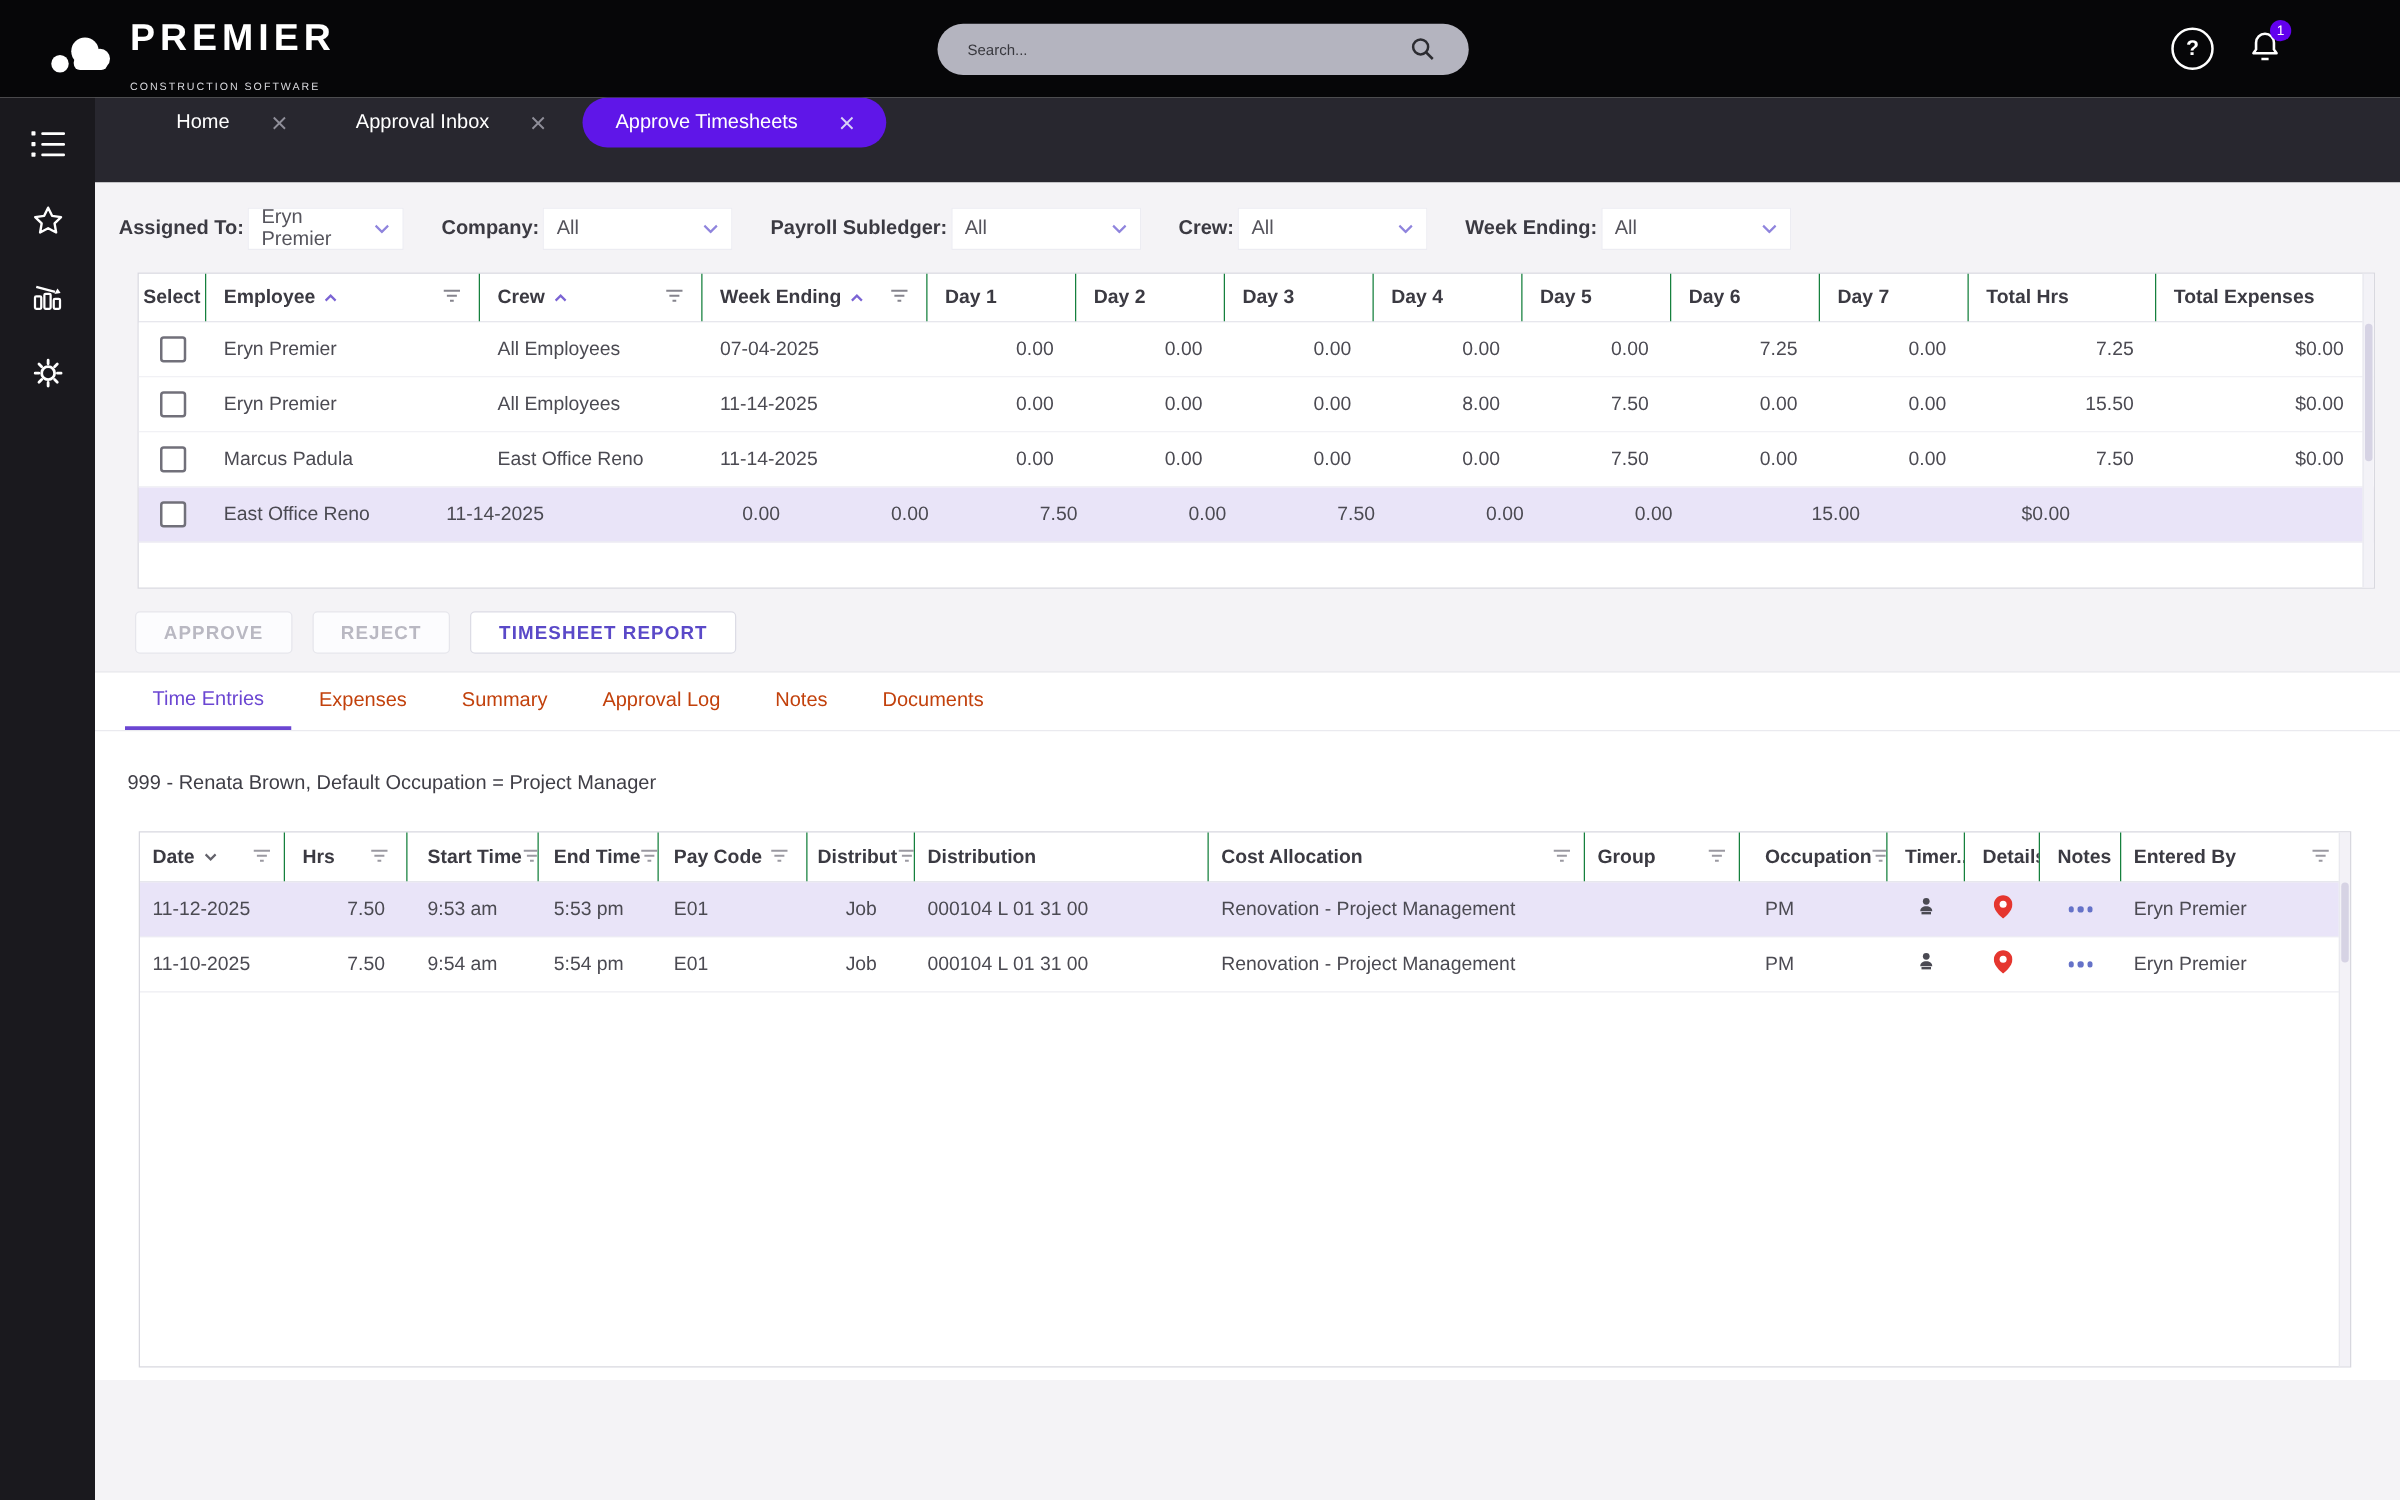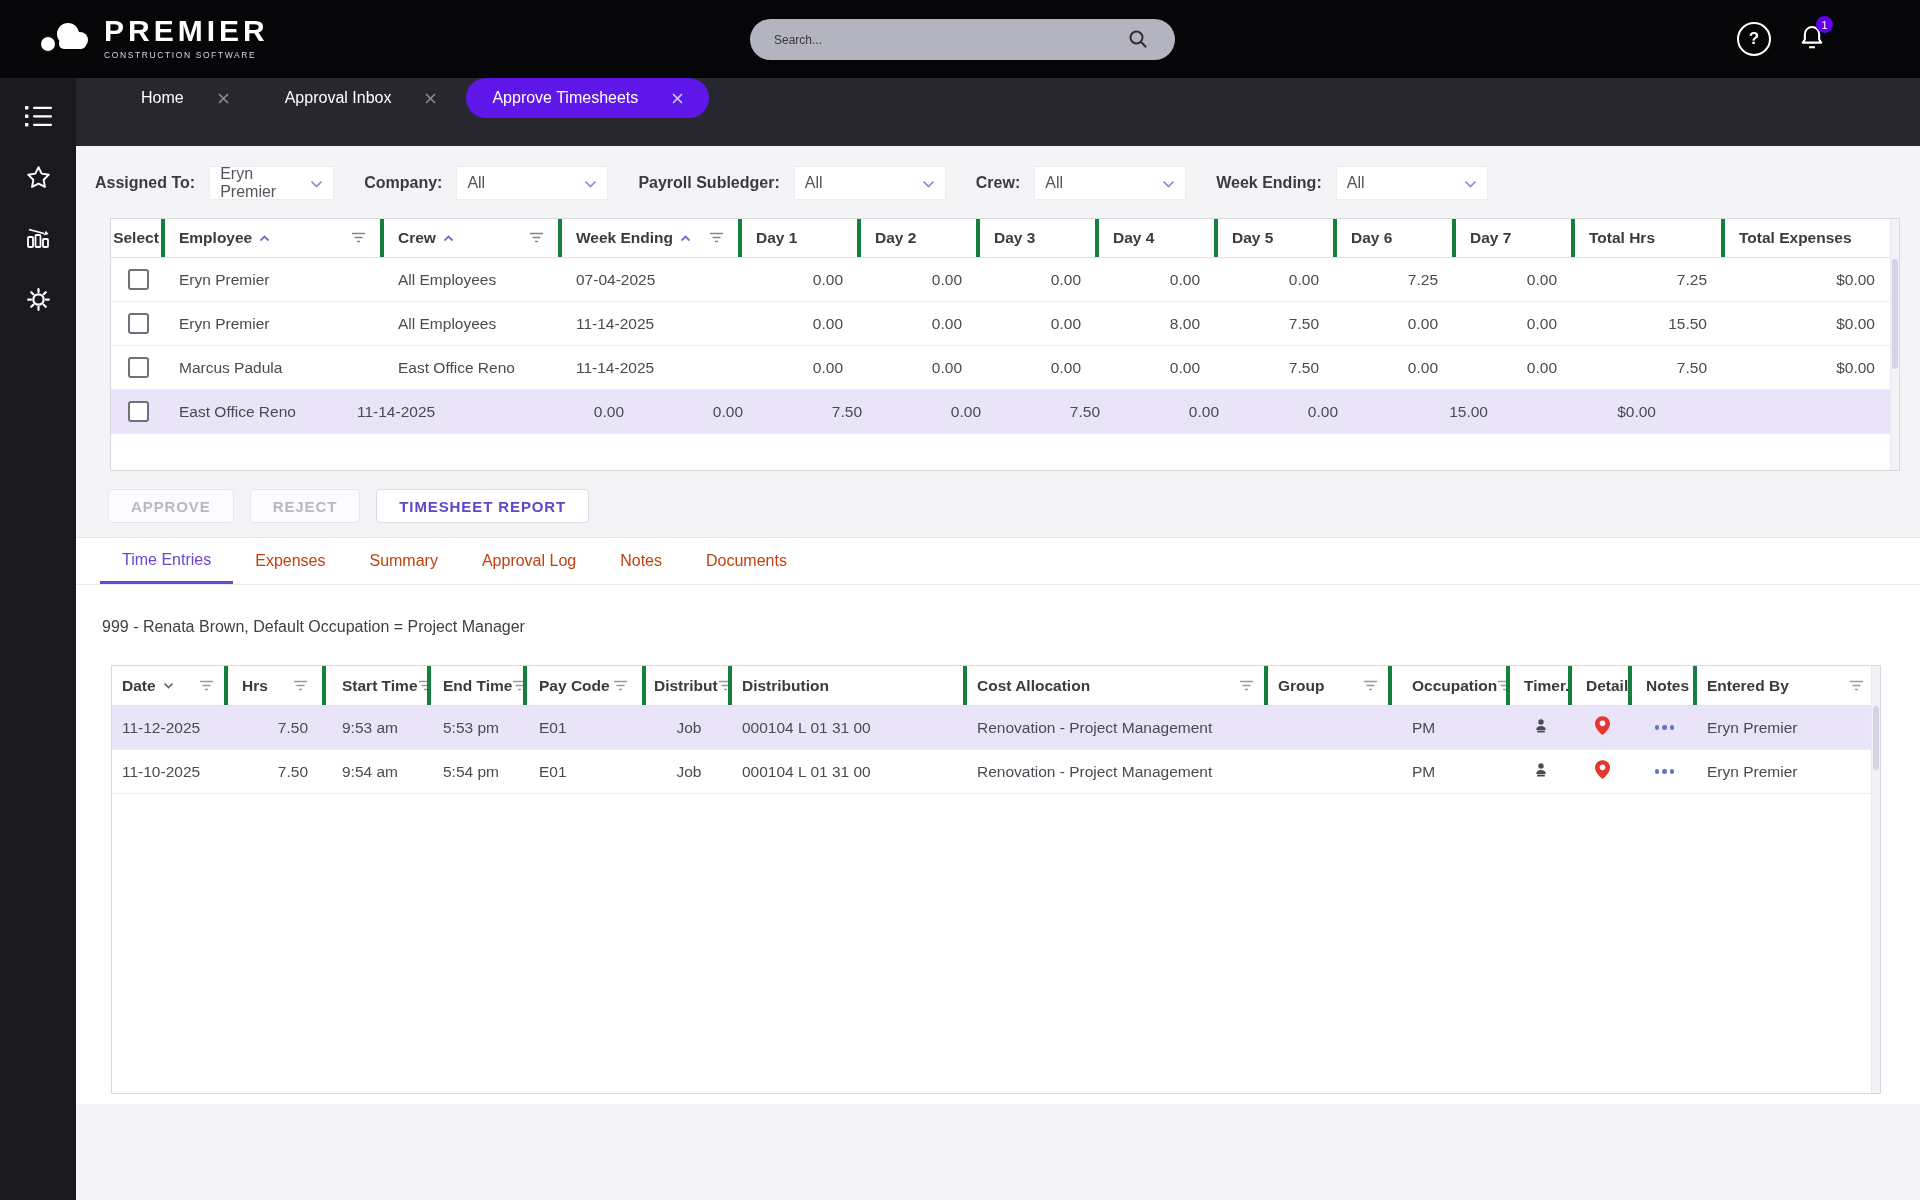--- a/index.html
+++ b/index.html
@@ -3,21 +3,21 @@
 <meta charset="utf-8">
 <style>
   html,body{margin:0;padding:0}
   body{width:1920px;height:1200px;position:relative;overflow:hidden;background:#fff;
        font-family:"Liberation Sans",sans-serif;-webkit-font-smoothing:antialiased}
 
   
   .topbar{position:absolute;top:0;left:0;width:1920px;height:78px;background:#060608;z-index:6}
   .brand{position:absolute;left:40px;top:14px;display:flex;align-items:center;gap:12px}
   .brand-text .nm{color:#fff;font-size:30px;letter-spacing:4px;font-weight:bold}
-  .brand-text .tg{color:#d9d9de;font-size:8.5px;letter-spacing:1.6px;margin-top:2px}
+  .brand-text .tg{color:#d9d9de;font-size:8.5px;letter-spacing:1.6px;margin-top:16px}
   .search{position:absolute;left:750px;top:19px;width:425px;height:41px;background:#b4b4bf;border:none;
           border-radius:21px;padding:0 52px 0 24px;font-size:12px;color:#26262b;font-family:Liberation Sans, sans-serif;box-sizing:border-box}
   .search::placeholder{color:#38383e;opacity:1}
   .search-ic{position:absolute;left:1128px;top:29px}
   .help{position:absolute;left:1737px;top:22px;width:30px;height:30px;border:2.4px solid #fff;border-radius:50%;
         color:#fff;font-size:17px;font-weight:bold;display:flex;align-items:center;justify-content:center}
   .bell{position:absolute;left:1798px;top:23px}
   .badge{position:absolute;left:1816px;top:16px;width:17px;height:17px;border-radius:50%;background:#6200ee;
          color:#fff;font-size:11px;display:flex;align-items:center;justify-content:center}
   .avatar{position:absolute;left:1936px;top:17px;width:44px;height:44px;border-radius:50%;background:#3f3e47;
@@ -33,37 +33,37 @@
           display:flex;padding-left:39px;box-sizing:border-box;gap:4px}
   .navtab{display:flex;align-items:center;gap:34px;height:40px;padding:0 26px;color:#fff;font-size:16px;border-radius:20px}
   .navtab .x{color:#8f8e99;display:flex}
   .navtab.active{background:#5f16e8}
   .navtab.active .x{color:#d9d2f7}
 
   
   .content{position:absolute;top:146px;left:76px;width:1844px;height:1054px;background:#f4f3f6}
 
   .filters{position:absolute;top:166px;left:95px;display:flex;align-items:center;gap:30px}
-  .fgroup{display:flex;align-items:center;gap:14px}
+  .fgroup{display:flex;align-items:center;gap:3px}
   .flabel{font-size:16px;font-weight:bold;color:#3b3a42}
   .fbox{height:34px;background:#fff;border:1px solid #ececf2;display:flex;align-items:center;
         justify-content:space-between;padding:0 10px;box-sizing:border-box}
   .fbox .fval{font-size:16px;color:#55545c}
   .w125{width:125px}.w152{width:152px}
 
   
   .grid{position:absolute;background:#fff;border:1px solid #d8d8df;box-sizing:border-box}
   .g1{top:218px;left:110px;width:1790px;height:253px}
   .g2{top:665px;left:111px;width:1770px;height:429px}
   .hrow{display:flex;height:38px;border-bottom:1px solid #e0e0e7}
   .g2 .hrow{height:39px}
   .brow{display:flex;height:43px;border-bottom:1px solid #ededf2;background:#fff}
   .brow.hl{background:#e9e4f8}
   .cell{display:flex;align-items:center;box-sizing:border-box;padding:0 14px;font-size:15.5px;color:#4b4a52;overflow:hidden;white-space:nowrap}
-  .hcell{font-weight:bold;color:#3b3a42;border-right:4px solid #15803d}
+  .hcell{font-weight:bold;color:#3b3a42;border-right:1px solid #15803d}
   .hcell:last-child{border-right:none}
   .num{justify-content:flex-end;padding-right:18px}
   .ctr{justify-content:center;padding:0}
   .mlauto{margin-left:auto}
   .sort{margin-left:7px;display:flex}
   
   .c0{width:54px}.c1{width:219px}.c2{width:178px}.c3{width:180px}.cday{width:119px}.c11{width:150px}.c12{width:168px}
   
   .d0{width:116px;padding:0 10px}.d1{width:98px}.d2{width:105px;padding-left:16px}.d3{width:96px;padding-left:12px}
   .d4{width:119px;padding-left:12px}.d5{width:86px;padding:0 8px}.d6{width:235px;padding:0 10px}

